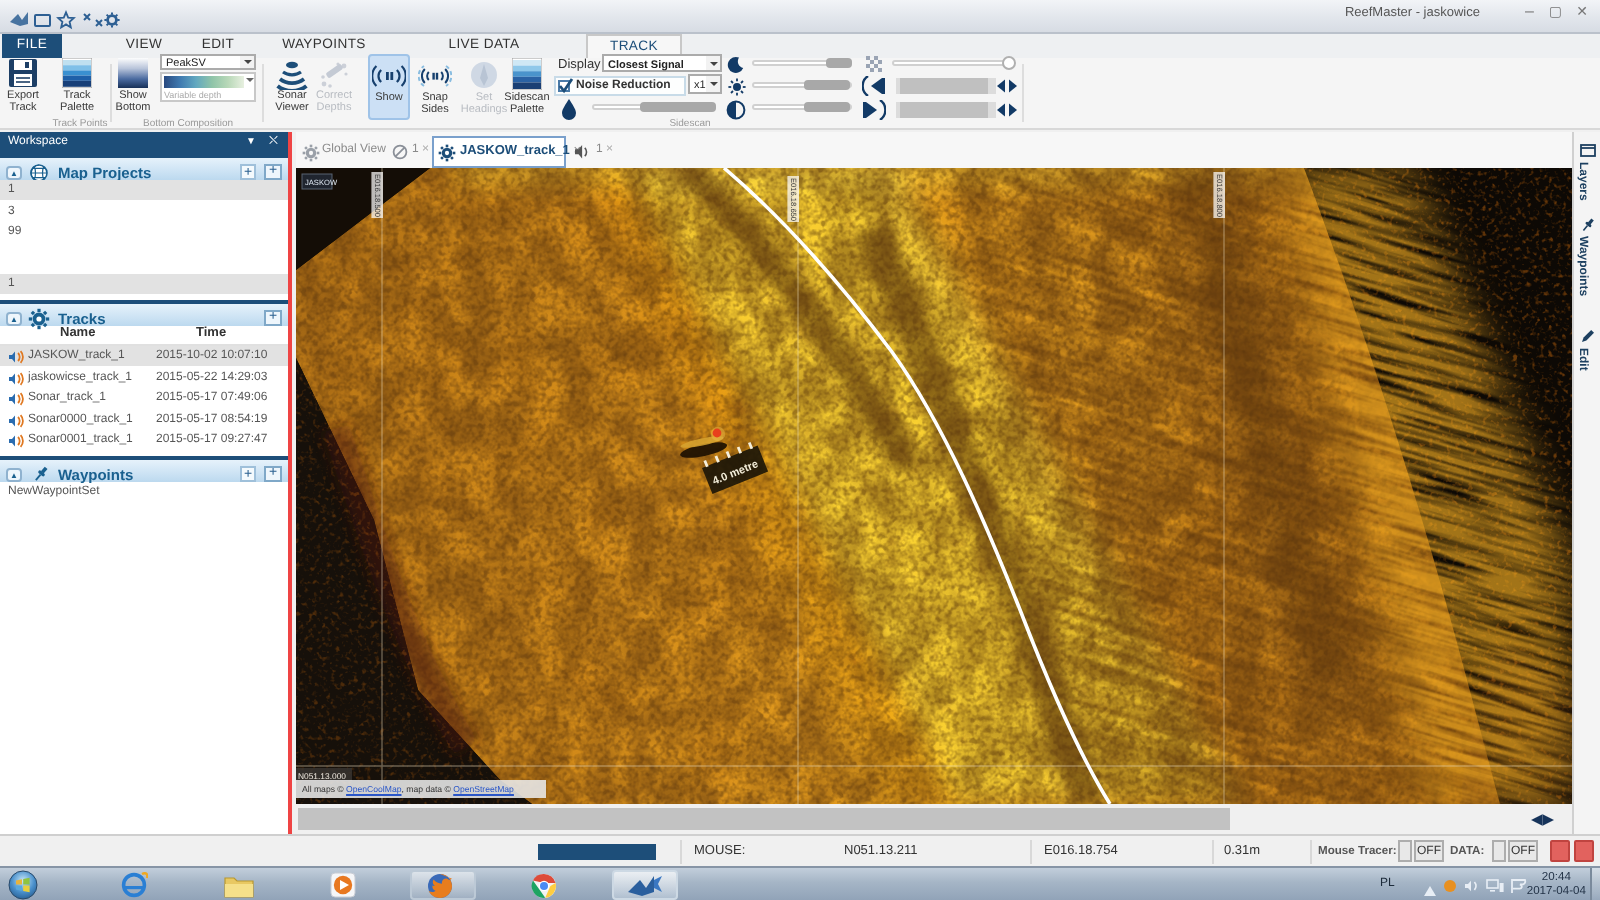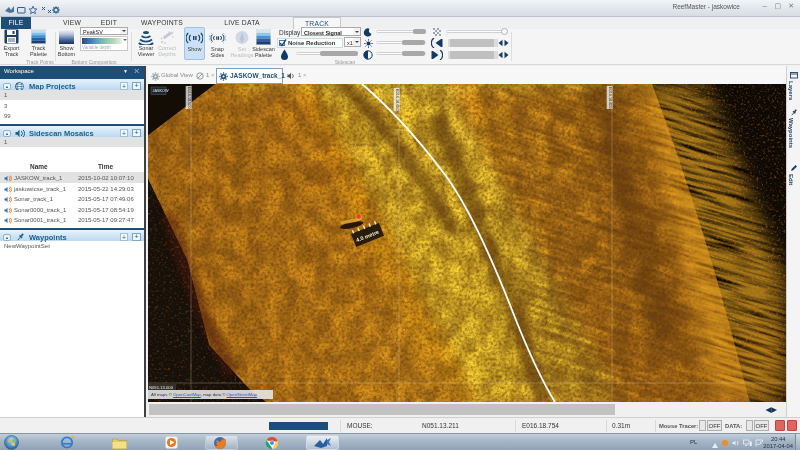--- a/index.html
+++ b/index.html
@@ -19,21 +19,21 @@
   .rtext { position:absolute; font-size:5.5px; color:#3a3a3a; text-align:center; line-height:1.15; }
   .rtext.gray { color:#b8bcc2; }
   .rsep { position:absolute; top:3px; height:29px; width:1px; background:#ddd; }
   .combo { position:absolute; background:#fff; border:1px solid #ababab; font-size:5.5px; color:#222; }
   .combo .arr { position:absolute; right:0; top:0; bottom:0; width:7px; background:#f2f2f2; }
   .combo .arr:after { content:""; position:absolute; left:1.5px; top:40%; border:2px solid transparent; border-top-color:#444; }
   .slider { position:absolute; height:3px; background:#fff; border:1px solid #d0d0d0; border-radius:2px;}
   .sthumb { position:absolute; height:5px; background:#a8a8a8; border-radius:2px;}
   .scrollt { position:absolute; height:8px; background:#dcdcdc; }
   .scrollh { position:absolute; height:8px; background:#c0c0c0; }
-  #sidebar { left:0; top:66px; width:146px; height:351px; background:#fff; border-right:2px solid #404040; }
+  #sidebar { left:0; top:66px; width:146px; height:351px; background:#fff; border-right:2px solid #ef4444; }
   #wshead { position:absolute; left:0; top:0; width:144px; height:11px; background:#1d4e79; color:#fff; font-size:6px; line-height:11px; padding-left:4px; }
   .sech { position:absolute; left:0; width:144px; height:13px; background:linear-gradient(#e6f2fb,#bcd9ef); border-top:2px solid #1d4e79; }
   .sech .txt { position:absolute; left:29px; top:2.5px; font-size:7.5px; font-weight:bold; color:#19608f; }
   .sech .chev { position:absolute; left:3px; top:3.5px; width:8px; height:7px; border:1px solid #8fb2cf; border-radius:2px; background:#eef6fc; color:#19608f; font-size:4px; line-height:6px; text-align:center;}
   .sech .b1 { position:absolute; right:16px; top:3px; width:8px; height:8px; color:#2a6090; font-size:7px; line-height:7px; text-align:center; border:1px solid #9fc0da; background:#f4fafd;}
   .sech .b2 { position:absolute; right:3px; top:3px; width:9px; height:8px; border:1px solid #7fa8c8; color:#2a6090; font-size:7px; line-height:6.5px; text-align:center; background:#eef6fc;}
   .row { position:absolute; left:0; width:144px; height:10px; font-size:6px; color:#555; line-height:10px; }
   .row.selg { background:#e2e2e2; }
   #doctabs { left:148px; top:66px; width:638px; height:18px; background:#f7f7f7; }
   .dtab { position:absolute; top:2px; height:16px; font-size:6px; color:#8a8a8a; line-height:15px; }
@@ -309,35 +309,43 @@
     </div>
   <div class="row selg" style="top:24px;">
       <span style="position:absolute;left:4px;">1</span>
     </div>
   <div class="row" style="top:34.5px;">
       <span style="position:absolute;left:4px;">3</span>
     </div>
   <div class="row" style="top:45px;">
       <span style="position:absolute;left:4px;">99</span>
     </div>
-  <div class="sech" style="top:58px;">
-      <span class="chev">▲</span>
-      <svg style="position:absolute;left:15px;top:2.5px;" width="10" height="9" viewBox="0 0 10 9">
-        <path d="M0.5,3 h2 l2,-2.4 v7.6 l-2,-2.4 h-2 Z" fill="#19608f"></path>
-        <g stroke="#19608f" stroke-width="1" fill="none">
-          <path d="M6.2,2 A3.5,3.5 0 0 1 6.2,7"></path>
-          <path d="M8,0.8 A5.2,5.2 0 0 1 8,8.2"></path>
-        </g>
-      </svg>
-      <span class="txt">Sidescan Mosaics</span>
-      <span class="b1">+</span>
-      <span class="b2">+</span>
-    </div>
   <div class="row selg" style="top:71px;">
       <span style="position:absolute;left:4px;">1</span>
+    </div>
+  <div class="sech" style="top:84px;">
+      <span class="chev">▲</span>
+      <svg style="position:absolute;left:14px;top:1.5px;" width="11" height="11" viewBox="0 0 11 11">
+        <g fill="#19608f">
+          <circle cx="5.5" cy="5.5" r="3.2"></circle>
+          <g stroke="#19608f" stroke-width="1.6">
+            <line x1="5.5" y1="0.4" x2="5.5" y2="2"></line>
+            <line x1="5.5" y1="9" x2="5.5" y2="10.6"></line>
+            <line x1="0.4" y1="5.5" x2="2" y2="5.5"></line>
+            <line x1="9" y1="5.5" x2="10.6" y2="5.5"></line>
+            <line x1="1.9" y1="1.9" x2="3" y2="3"></line>
+            <line x1="8" y1="8" x2="9.1" y2="9.1"></line>
+            <line x1="1.9" y1="9.1" x2="3" y2="8"></line>
+            <line x1="8" y1="3" x2="9.1" y2="1.9"></line>
+          </g>
+        </g>
+        <circle cx="5.5" cy="5.5" r="1.3" fill="#fff"></circle>
+      </svg>
+      <span class="txt">Tracks</span>
+      <span class="b2">+</span>
     </div>
   <div class="abs" style="left:0;top:97px;width:144px;height:10px;border-bottom:1px solid #e0e0e0;">
     <span style="position:absolute;left:30px;font-size:6.5px;font-weight:bold;color:#333;">Name</span>
     <span style="position:absolute;left:98px;font-size:6.5px;font-weight:bold;color:#333;">Time</span>
   </div>
 <div class="row selg" style="top:107px;">
       <svg style="position:absolute;left:4px;top:2px;" width="8" height="7" viewBox="0 0 8 7">
         <path d="M0.5,2.5 h1.5 l1.5,-1.8 v5.6 l-1.5,-1.8 h-1.5 Z" fill="#2a6cb0"></path>
         <g stroke="#e07820" stroke-width="0.9" fill="none">
           <path d="M5,1.5 A2.8,2.8 0 0 1 5,5.5"></path>

